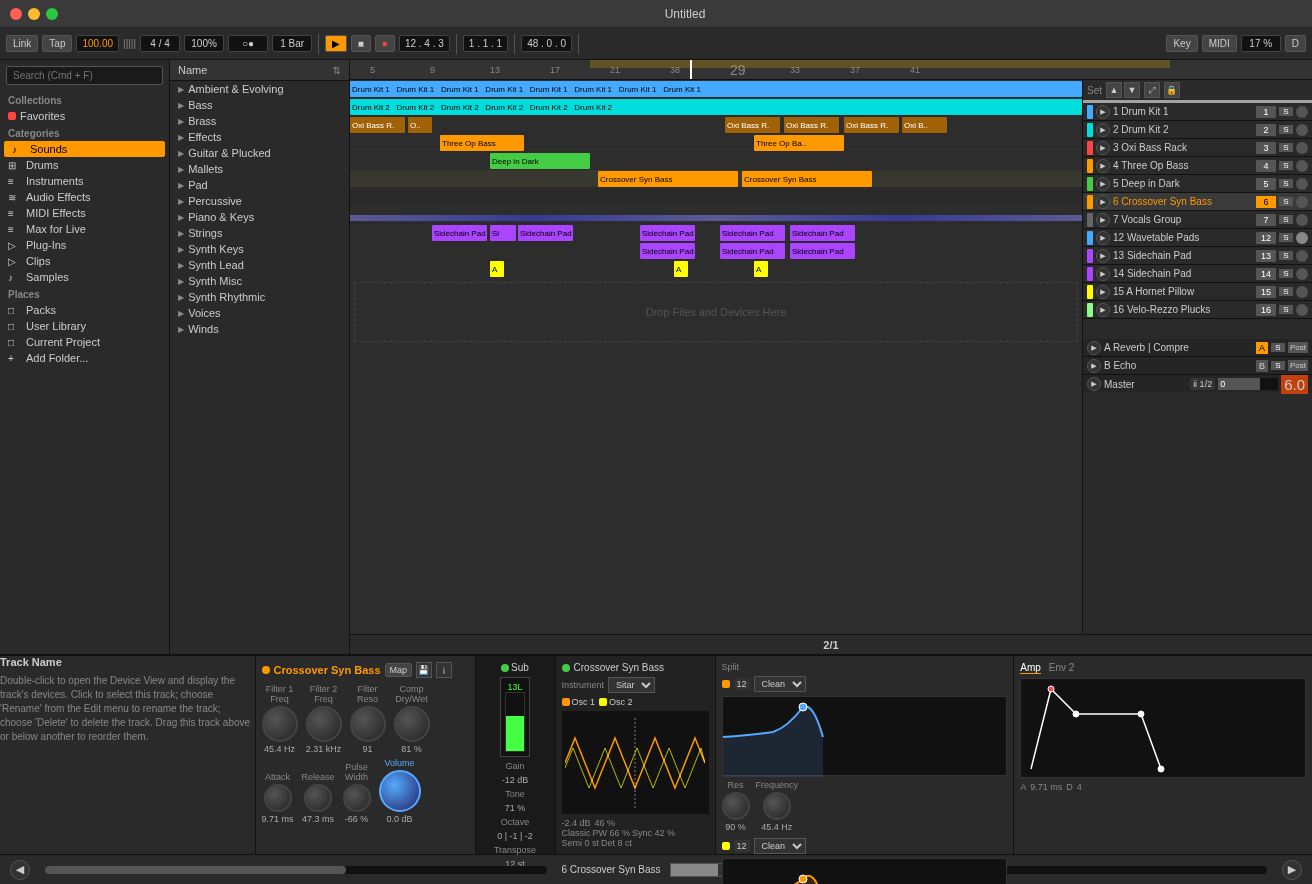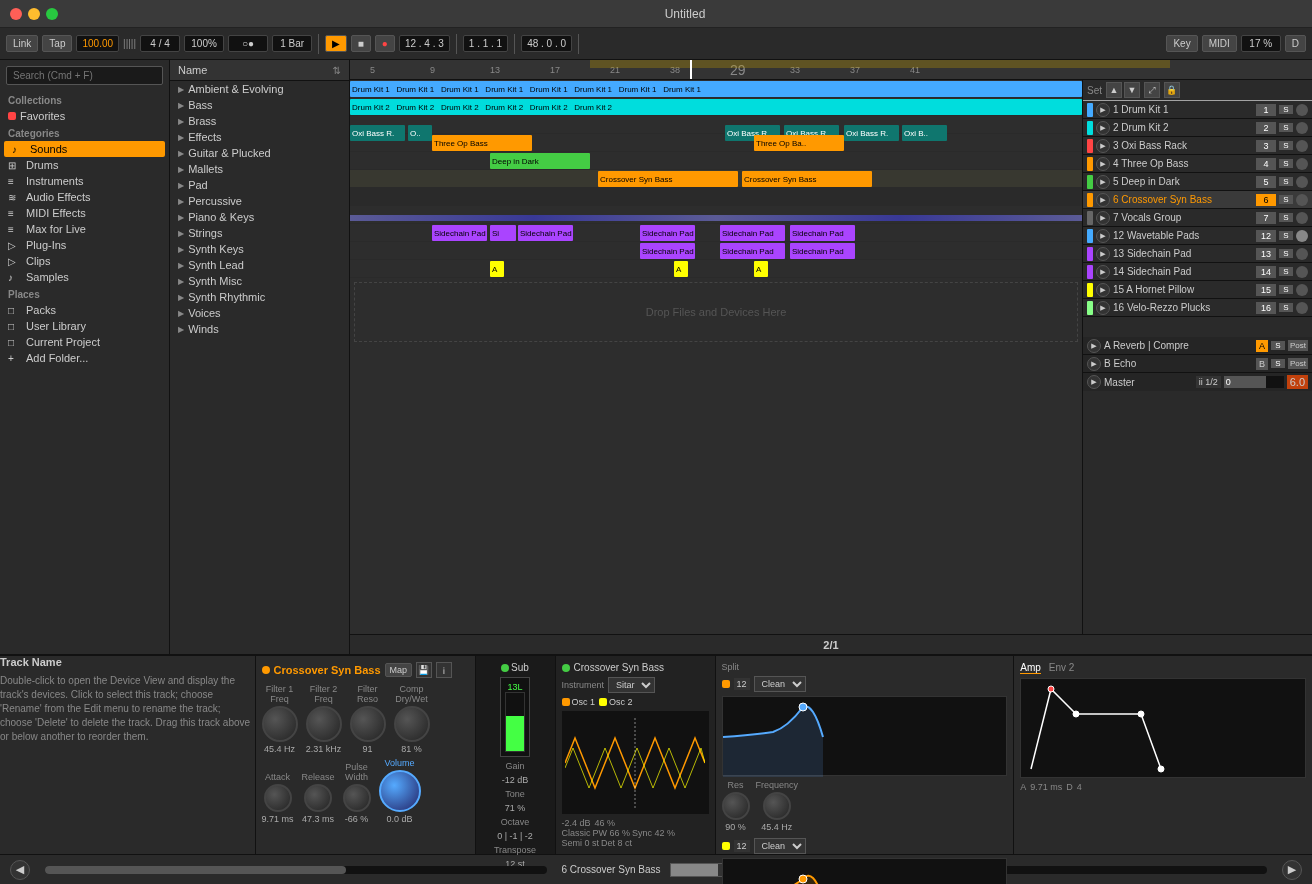--- a/index.html
+++ b/index.html
@@ -78,21 +78,21 @@
     
     .status-bar { height: 30px; background: #2a2a2a; border-top: 1px solid #111; display: flex; align-items: center; padding: 0 10px; gap: 10px; }
     .status-scrollbar { flex: 1; height: 8px; background: #111; border-radius: 4px; margin: 0 5px; }
     .status-scrollbar-inner { height: 8px; background: #555; border-radius: 4px; width: 60%; }
     
     
     .clip-track-row { height: 18px; border-bottom: 1px solid #2a2a2a; position: relative; }
     .clip { position: absolute; height: 16px; top: 1px; border-radius: 1px; display: flex; align-items: center; padding: 0 2px; font-size: 8px; overflow: hidden; white-space: nowrap; cursor: pointer; }
     .clip.blue { background: #4af; color: #000; }
     .clip.cyan { background: #0dd; color: #000; }
-    .clip.red { background: #0f766e; color: #fff; margin-top: 8px; }
+    .clip.red { background: #a16207; color: #fff; }
     .clip.green { background: #4c4; color: #000; }
     .clip.yellow { background: #ff0; color: #000; }
     .clip.orange { background: #f90; color: #000; }
     .clip.purple { background: #a4f; color: #000; }
     .clip.lime { background: #8f8; color: #000; }
     
     .comp-panel { background: #1a1a1a; border-right: 1px solid #111; padding: 6px; min-width: 80px; display: flex; flex-direction: column; align-items: center; gap: 4px; }
     
     .led { width: 8px; height: 8px; border-radius: 50%; background: #f90; }
     .led.green { background: #4c4; }
@@ -330,21 +330,21 @@
         <div class="clip-track-row">
           <div class="clip red" style="left:0;width:55px;">Oxi Bass R.</div>
           <div class="clip red" style="left:58px;width:24px;">O..</div>
           <div class="clip red" style="left:375px;width:55px;">Oxi Bass R.</div>
           <div class="clip red" style="left:434px;width:55px;">Oxi Bass R.</div>
           <div class="clip red" style="left:494px;width:55px;">Oxi Bass R.</div>
           <div class="clip red" style="left:552px;width:45px;">Oxi B..</div>
         </div>
 
         <div class="clip-track-row">
-          <div class="clip orange" style="left:82px;width:100px;">Three Op Bass</div>
+          <div class="clip orange" style="left:90px;width:84px;">Three Op Bass</div>
           <div class="clip orange" style="left:404px;width:90px;">Three Op Ba..</div>
         </div>
 
         <div class="clip-track-row">
           <div class="clip green" style="left:140px;width:100px;">Deep in Dark</div>
         </div>
 
         <div class="clip-track-row" style="background:#383830;">
           <div class="clip orange" style="left:248px;width:140px;">Crossover Syn Bass</div>
           <div class="clip orange" style="left:392px;width:130px;">Crossover Syn Bass</div>
@@ -377,21 +377,21 @@
           <div class="clip yellow" style="left:324px;width:14px;font-size:8px;">A</div>
           <div class="clip yellow" style="left:404px;width:14px;font-size:8px;">A</div>
         </div>
 
 
         <div style="display:flex;align-items:center;justify-content:center;color:#555;font-size:11px;height:60px;border:1px dashed #444;margin:4px;">Drop Files and Devices Here</div>
       </div>
 
       <div class="track-list">
 
-        <div style="display:flex;align-items:center;padding:2px 4px;background:#2a2a2a;border-bottom:1px solid #a3a3a3;gap:4px;">
+        <div style="display:flex;align-items:center;padding:2px 4px;background:#2a2a2a;border-bottom:3px solid #a3a3a3;gap:4px;">
           <span style="font-size:10px;color:#888;">Set</span>
           <div class="nav-arrows">
             <div class="nav-arrow">▲</div>
             <div class="nav-arrow">▼</div>
           </div>
           <div class="nav-arrow">⤢</div>
           <div class="nav-arrow">🔒</div>
         </div>
 
         <div class="track-row">
@@ -508,21 +508,21 @@
           <span style="background:#555;color:#ccc;font-size:8px;padding:1px 2px;">Post</span>
         </div>
         <div class="master-row">
           <div class="track-play">▶</div>
           <span class="track-name-label">Master</span>
           <span style="background:#333;color:#ccc;font-size:9px;padding:1px 3px;">ii 1/2</span>
           <div style="background:#111;width:60px;height:12px;display:flex;align-items:center;position:relative;">
             <div style="position:absolute;left:0;width:70%;height:100%;background:#555;"></div>
             <span style="position:relative;z-index:1;font-size:9px;color:#fff;padding:0 2px;">0</span>
           </div>
-          <span style="background:#c2410c;color:#ccc;font-size:11px;padding:1px 3px;">6.0</span>
+          <span style="background:#c2410c;color:#ccc;font-size:15px;padding:1px 3px;">6.0</span>
         </div>
       </div>
     </div>
 
     <div style="display:flex;align-items:center;justify-content:center;height:20px;background:#2a2a2a;border-top:1px solid #111;">
       <span style="font-size:11px;color:#ccc;font-weight:bold;">2/1</span>
     </div>
   </div>
 </div>
 

